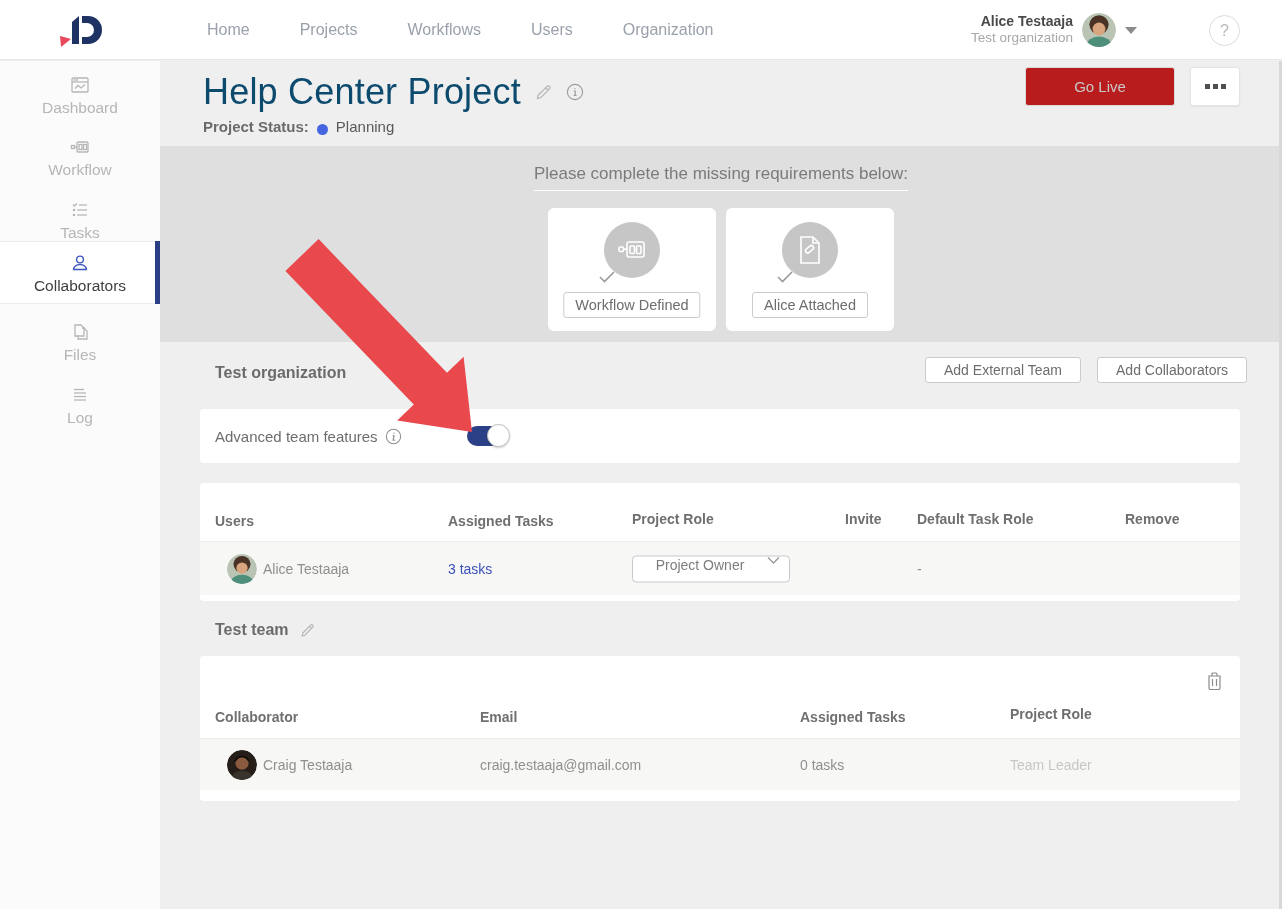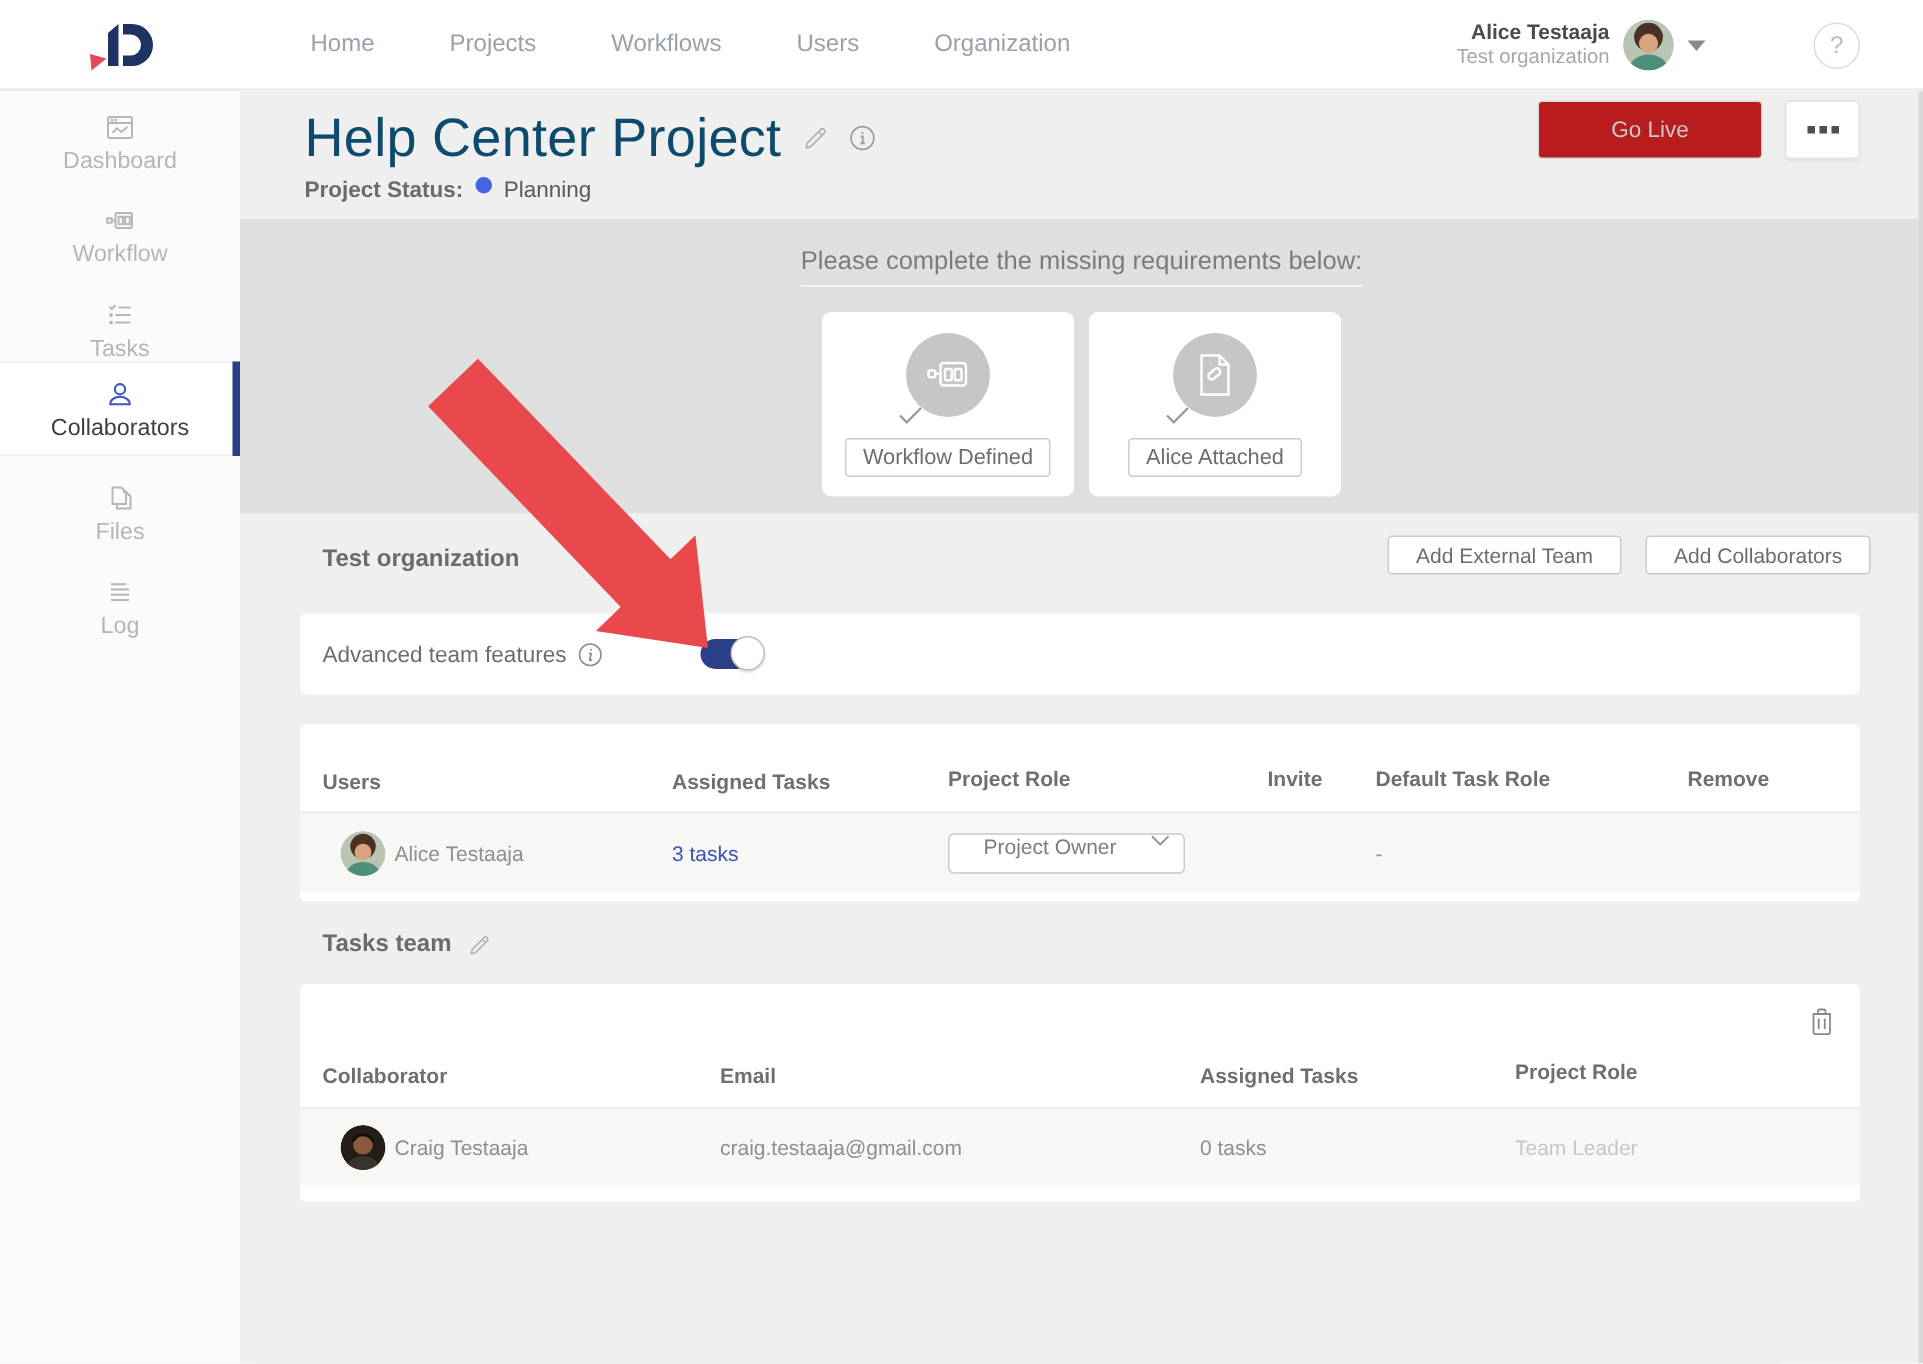--- a/index.html
+++ b/index.html
@@ -28,21 +28,21 @@
   .side-item.active-wrap { background:#ffffff; border-top:1px solid #ededed; border-bottom:1px solid #ededed; padding-top:11px; }
   .side-item.active-wrap::after { content:""; position:absolute; right:0; top:-1px; bottom:-1px; width:5px; background:#2b3f87; }
   .side-item.active-wrap .lbl { color:#3e3e3e; }
 
   
   .main { position:absolute; top:61px; left:160px; width:1122px; bottom:0; }
 
   .page-title-row { position:absolute; left:43px; top:10px; display:flex; align-items:center; gap:14px; }
   .page-title { font-size:36px; font-weight:500; color:#0c4a6e; letter-spacing:.2px; }
   .icon-btn { background:none; border:none; cursor:pointer; padding:0; display:flex; }
-  .status-row { position:absolute; left:43px; top:57px; display:flex; align-items:flex-start; gap:8px; }
+  .status-row { position:absolute; left:43px; top:57px; display:flex; align-items:flex-end; gap:8px; }
   .status-label { font-size:15px; font-weight:bold; color:#6b6b6b; }
   .status-dot { width:11px; height:11px; border-radius:50%; background:#4565e0; }
   .status-value { font-size:15px; color:#595959; }
 
   .btn { font-family:"Liberation Sans",sans-serif; cursor:pointer; }
   .btn-golive { position:absolute; left:865px; top:6px; width:150px; height:39px; background:#b91c1c; border:1px solid #d9d9d9; border-radius:3px; color:#c9c9c9; font-size:15px; }
   .btn-more { position:absolute; left:1030px; top:6px; width:50px; height:39px; background:#ffffff; border:1px solid #e3e3e3; border-radius:3px; box-shadow:0 1px 2px rgba(0,0,0,.06); display:flex; align-items:center; justify-content:center; gap:3px; }
   .btn-more i { width:5px; height:5px; background:#4f4f4f; display:block; }
 
   
@@ -299,21 +299,21 @@
           <span class="sel-val">Project Owner</span>
           <svg width="13" height="8" viewBox="0 0 13 8" fill="none" stroke="#9a9a9a" stroke-width="1.4">
             <polyline points="1,1 6.5,6.5 12,1"></polyline>
           </svg>
         </div>
         <span class="cell" style="left:717px">-</span>
       </div>
     </section>
 
     <div class="team-head">
-      <span class="team-name">Tasks team</span>
+      <span class="team-name">Test team</span>
       <button class="icon-btn">
         <svg width="15" height="15" viewBox="0 0 17 17" fill="none" stroke="#b3b3b3" stroke-width="1.2">
           <path d="M2.5 14.5 l0.6 -3.1 l9 -9 a1.6 1.6 0 0 1 2.4 2.4 l-9 9 z"></path>
             <line x1="10.7" y1="3.8" x2="13.1" y2="6.2"></line>
         </svg>
       </button>
     </div>
 
     <section class="table-card t2">
       <button class="trash-btn">

